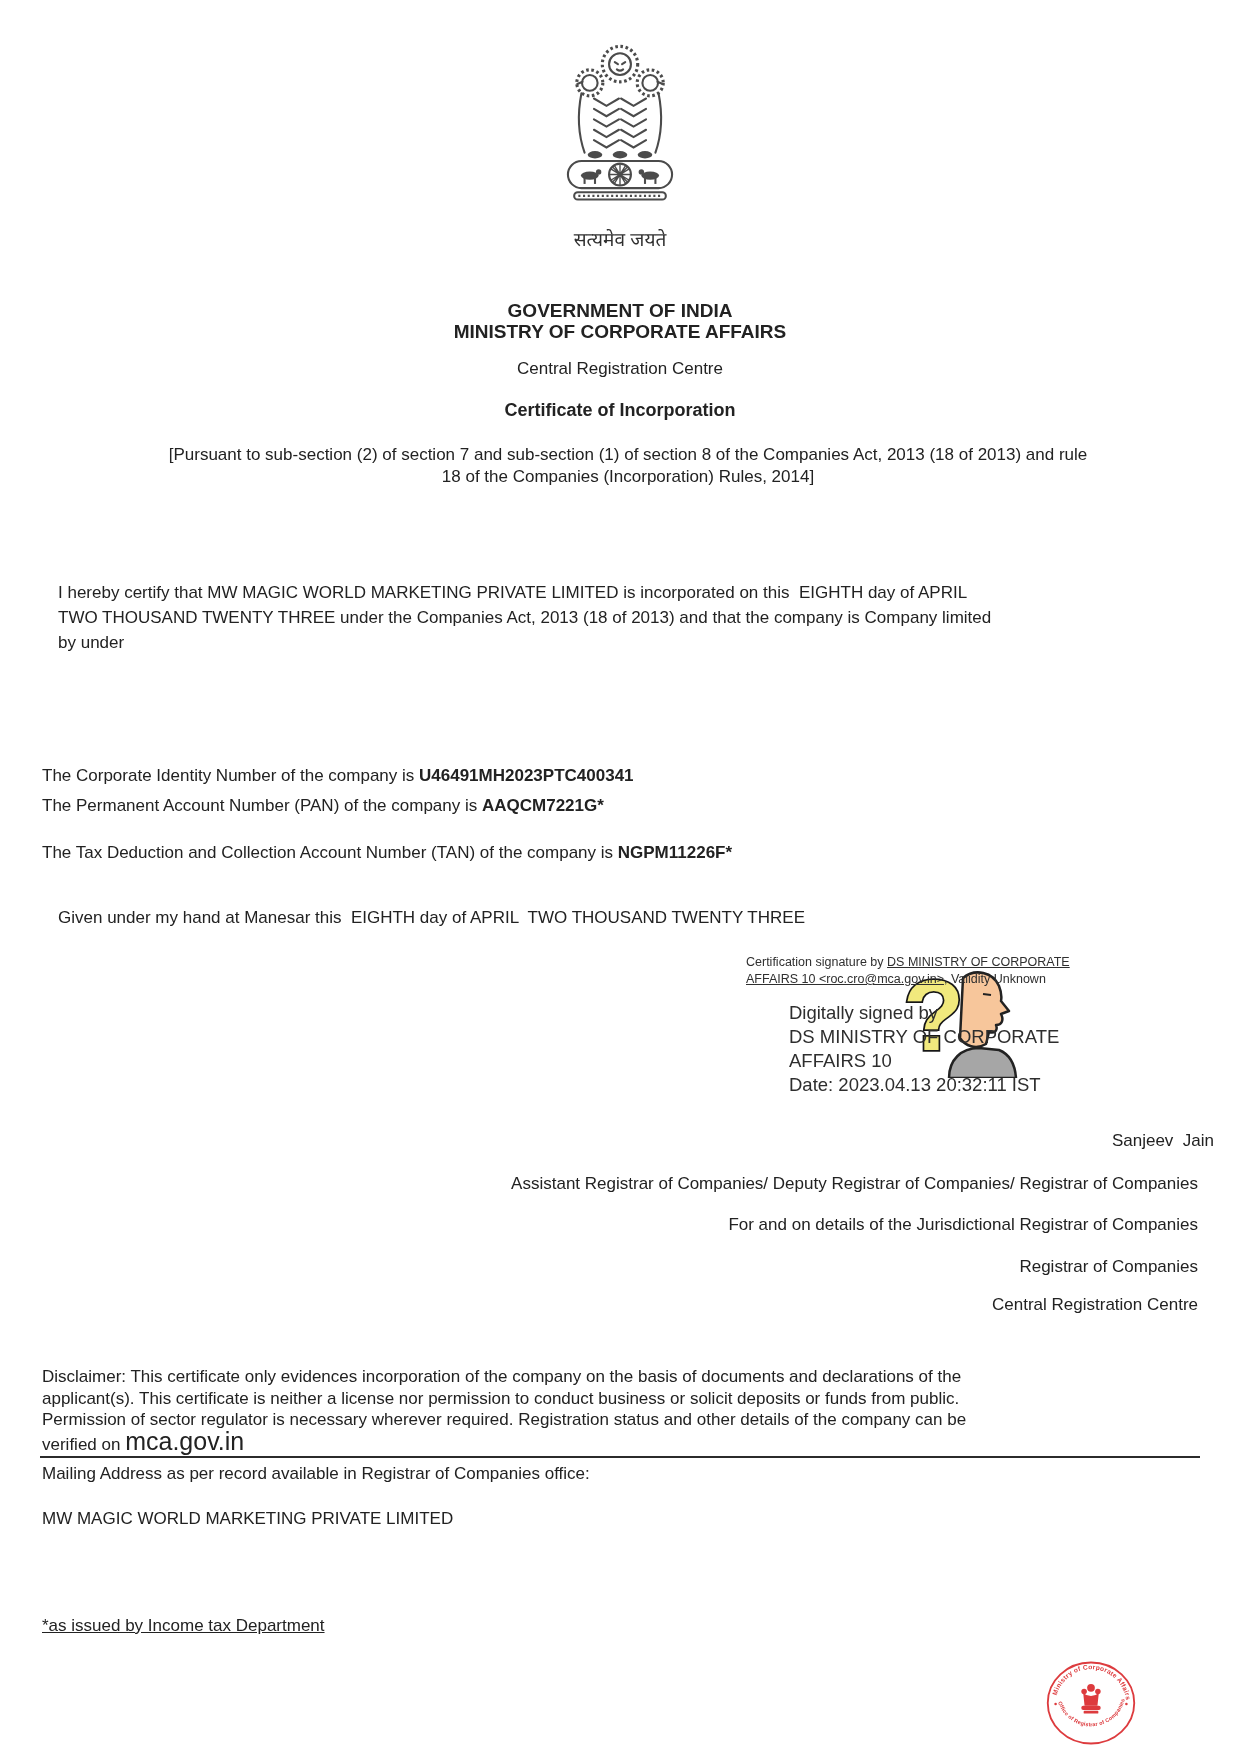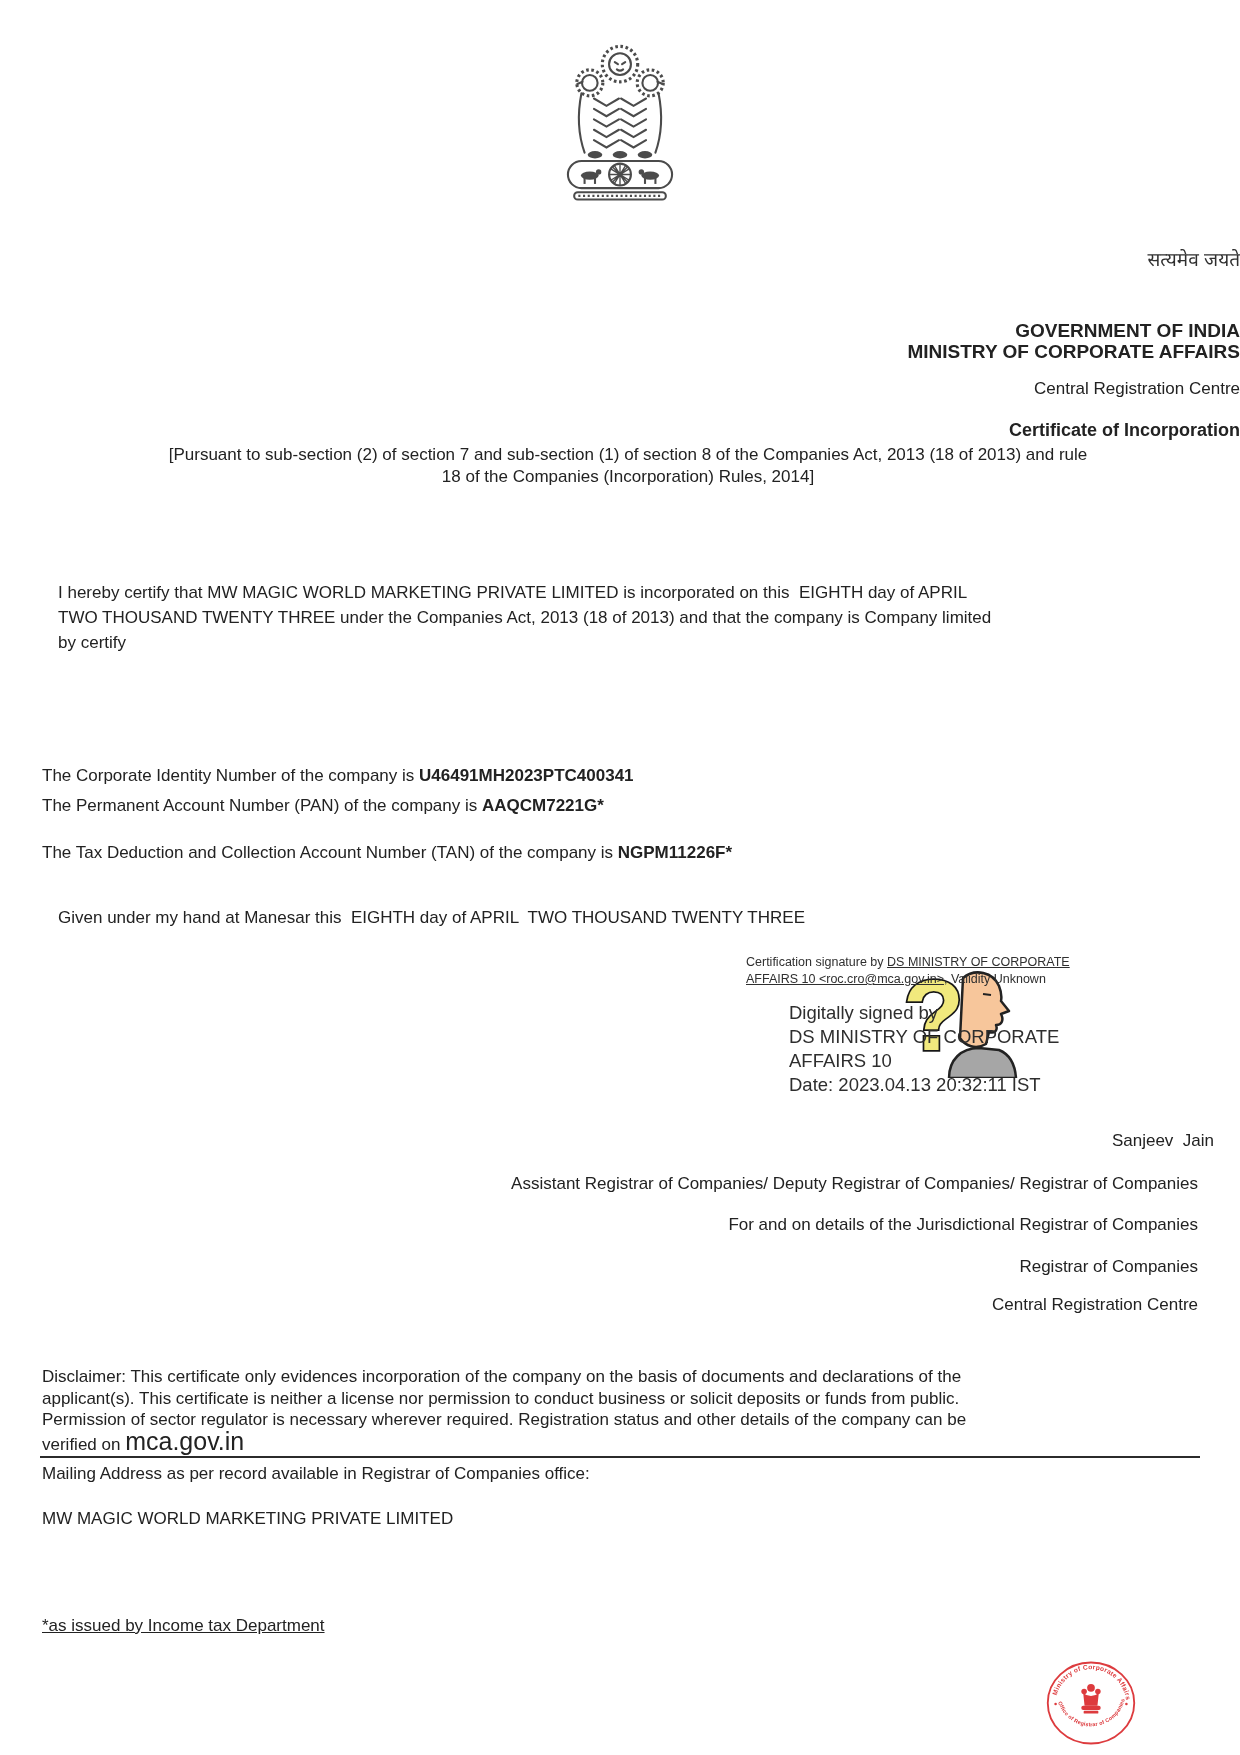--- a/index.html
+++ b/index.html
@@ -1,21 +1,21 @@
 <!DOCTYPE html>
 <html><head>
 <meta charset="utf-8">
 <style>
   html,body{margin:0;padding:0;background:#ffffff;}
   .page{
     position:relative; width:1240px; height:1755px; background:#ffffff; overflow:hidden;
     font-family:"Liberation Sans","DejaVu Sans",sans-serif; color:#222222;
   }
   .abs{position:absolute;}
-  .center{left:0; width:100%; text-align:right;margin-top:20px;}
+  .center{left:0; width:100%; text-align:center;}
   .b{font-weight:bold;}
   .pre{white-space:pre-wrap;margin-left:16px;}
 
   .emblem{left:50%; top:36px; transform:translateX(-50%);}
   .motto{top:226px; font-size:19px; color:#2f2f2f;}
 
   .gov-block{top:300px; font-weight:bold; font-size:19px; line-height:21px;}
   .crc-line{top:359px; font-size:17px;}
   .cert-title{top:400px; font-size:18px; font-weight:bold;}
   .pursuant{top:444px; left:40px; width:1160px; text-align:center; font-size:17px; line-height:22px;}
@@ -108,21 +108,21 @@
   <div class="abs center cert-title">Certificate of Incorporation</div>
 
   <div class="abs pursuant">
     <div class="pre">[Pursuant to sub-section (2) of section 7 and sub-section (1) of section 8 of the Companies Act, 2013 (18 of 2013) and rule</div>
     <div class="pre">18 of the Companies (Incorporation) Rules, 2014]</div>
   </div>
 
   <div class="abs certify">
     <div class="pre">I hereby certify that MW MAGIC WORLD MARKETING PRIVATE LIMITED is incorporated on this  EIGHTH day of APRIL</div>
     <div class="pre">TWO THOUSAND TWENTY THREE under the Companies Act, 2013 (18 of 2013) and that the company is Company limited</div>
-    <div class="pre">by certify</div>
+    <div class="pre">by under</div>
   </div>
 
   <div class="abs kv cin">
     <span>The Corporate Identity Number of the company is </span><span class="b">U46491MH2023PTC400341</span>
   </div>
   <div class="abs kv pan">
     <span>The Permanent Account Number (PAN) of the company is </span><span class="b">AAQCM7221G*</span>
   </div>
   <div class="abs kv tan">
     <span>The Tax Deduction and Collection Account Number (TAN) of the company is </span><span class="b">NGPM11226F*</span>

